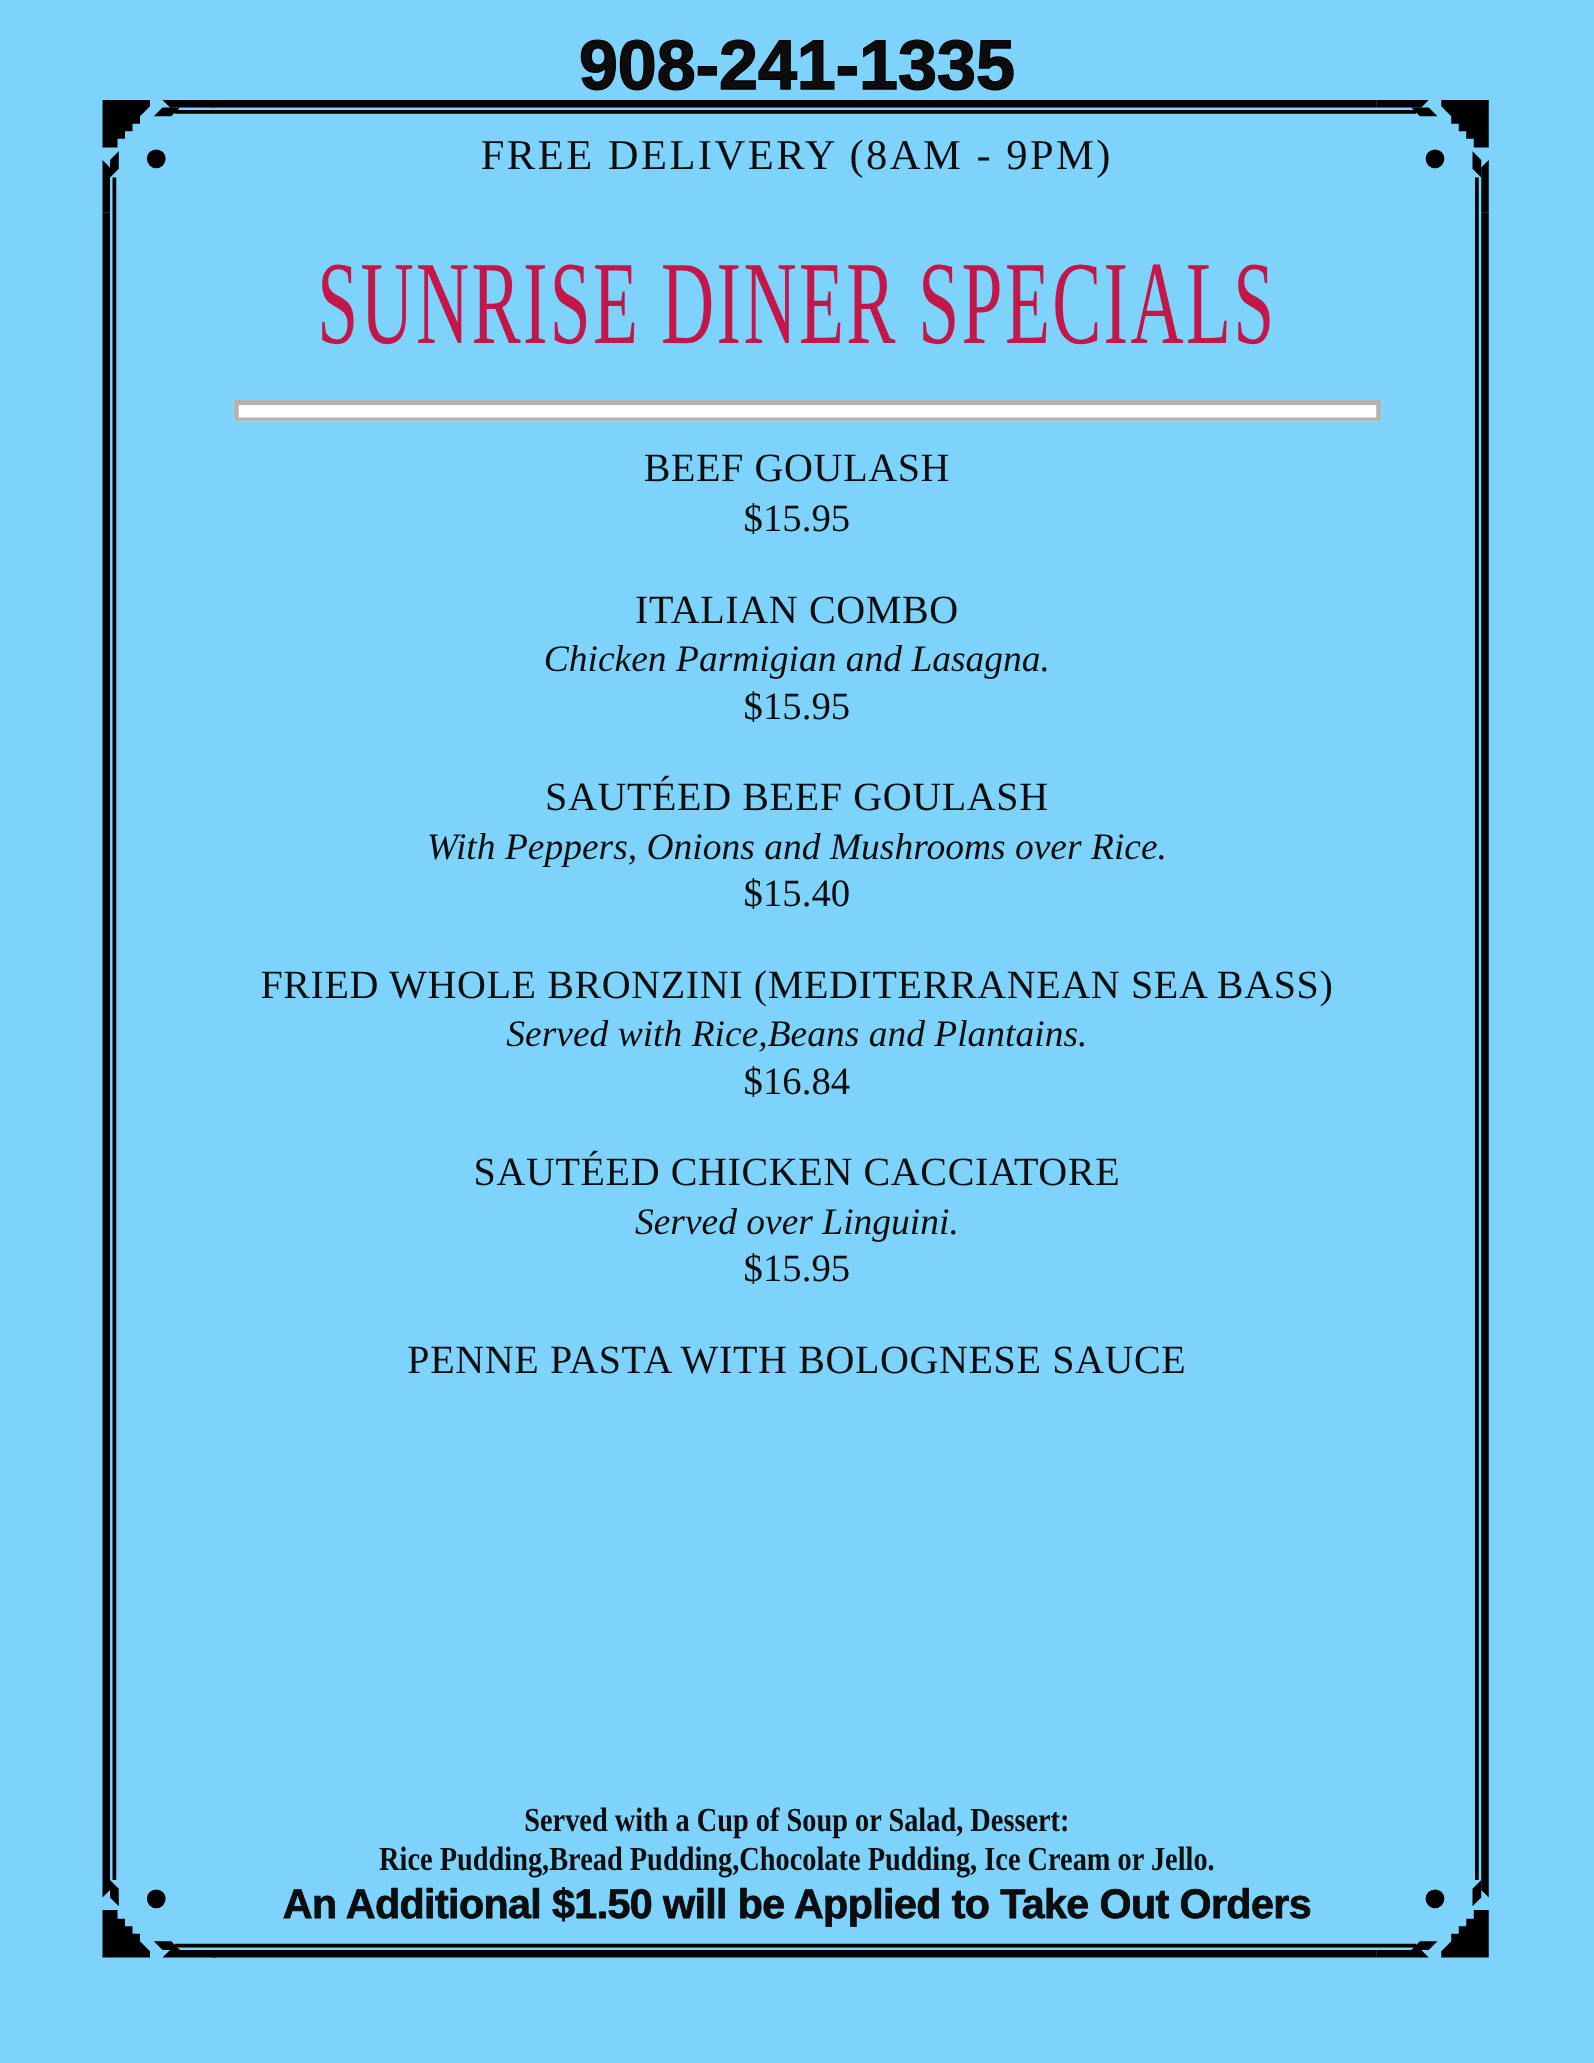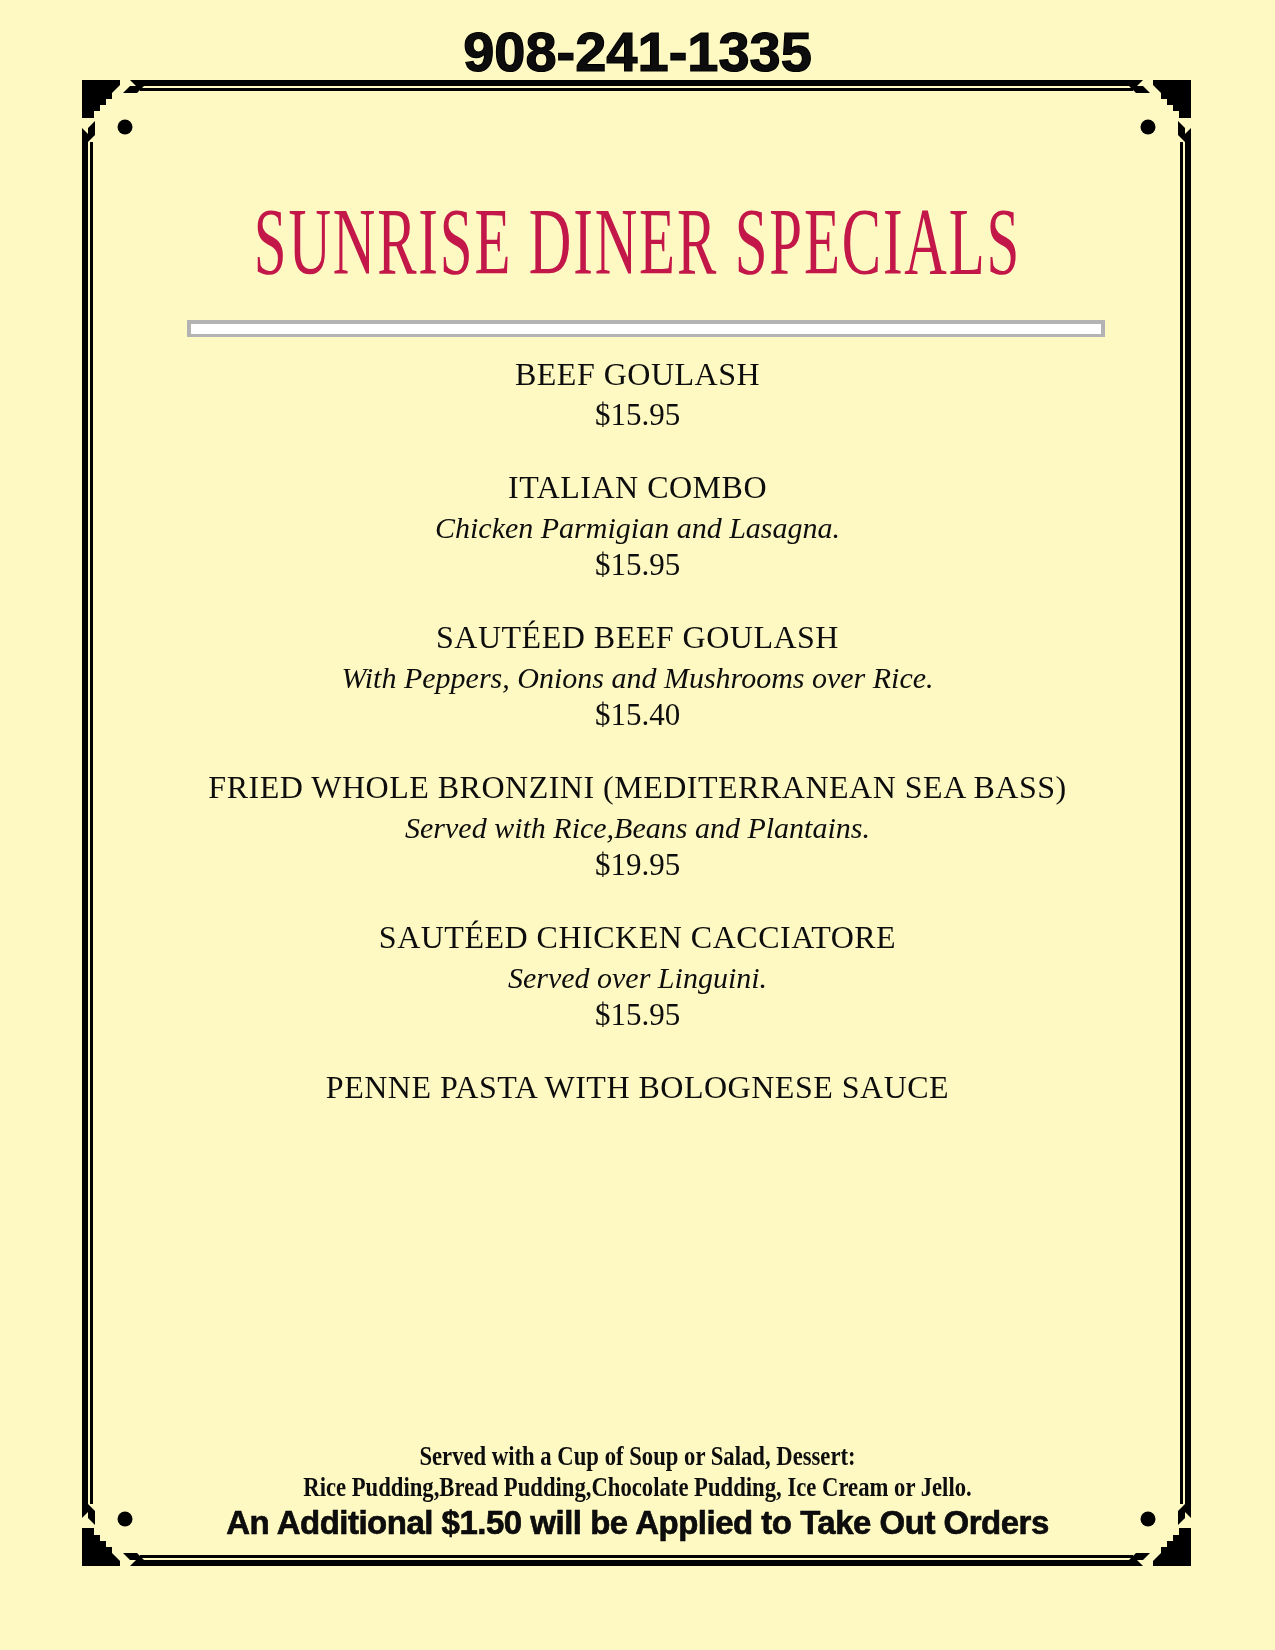--- a/index.html
+++ b/index.html
@@ -1,19 +1,19 @@
 <!DOCTYPE html>
 <html><head>
 <meta charset="utf-8">
 <style>
   html,body{margin:0;padding:0;background:#ffffff;}
   .page{
     position:relative;
     width:1275px;height:1650px;
-    background:#fef9c3;
+    background:#7dd3fc;
     overflow:hidden;
     font-family:"Liberation Serif","DejaVu Serif",serif;
     color:#0d0d0d;
   }
   .phone{
     position:absolute;top:24px;left:0;right:0;
     text-align:center;
     font-family:"Liberation Sans","DejaVu Sans",sans-serif;
     font-weight:bold;font-size:56px;line-height:1;
     -webkit-text-stroke:1.2px #000;
@@ -106,20 +106,21 @@
       <rect x="140" y="1555" width="993" height="3"></rect>
       <rect x="90" y="142" width="3" height="1362"></rect>
       <rect x="1180" y="142" width="3" height="1362"></rect>
     </g>
     <use href="#cnr" transform="translate(82,80)"></use>
     <use href="#cnr" transform="translate(1191,80) scale(-1,1)"></use>
     <use href="#cnr" transform="translate(82,1566) scale(1,-1)"></use>
     <use href="#cnr" transform="translate(1191,1566) scale(-1,-1)"></use>
   </svg>
 
+  <div class="free-delivery">FREE DELIVERY (8AM - 9PM)</div>
 
   <div class="title" style="color: rgb(194, 23, 72);">SUNRISE DINER SPECIALS</div>
 
   <div class="divider"></div>
 
   <div class="menu">
 
     <div class="item">
       <div class="item-name">BEEF GOULASH</div>
       <div class="item-price">$15.95</div>
@@ -133,21 +134,21 @@
 
     <div class="item">
       <div class="item-name">SAUTÉED BEEF GOULASH</div>
       <div class="item-desc">With Peppers, Onions and Mushrooms over Rice.</div>
       <div class="item-price">$15.40</div>
     </div>
 
     <div class="item">
       <div class="item-name">FRIED WHOLE BRONZINI (MEDITERRANEAN SEA BASS)</div>
       <div class="item-desc">Served with Rice,Beans and Plantains.</div>
-      <div class="item-price">$19.95</div>
+      <div class="item-price">$16.84</div>
     </div>
 
     <div class="item">
       <div class="item-name">SAUTÉED CHICKEN CACCIATORE</div>
       <div class="item-desc">Served over Linguini.</div>
       <div class="item-price">$15.95</div>
     </div>
 
     <div class="item">
       <div class="item-name">PENNE PASTA WITH BOLOGNESE SAUCE</div>

